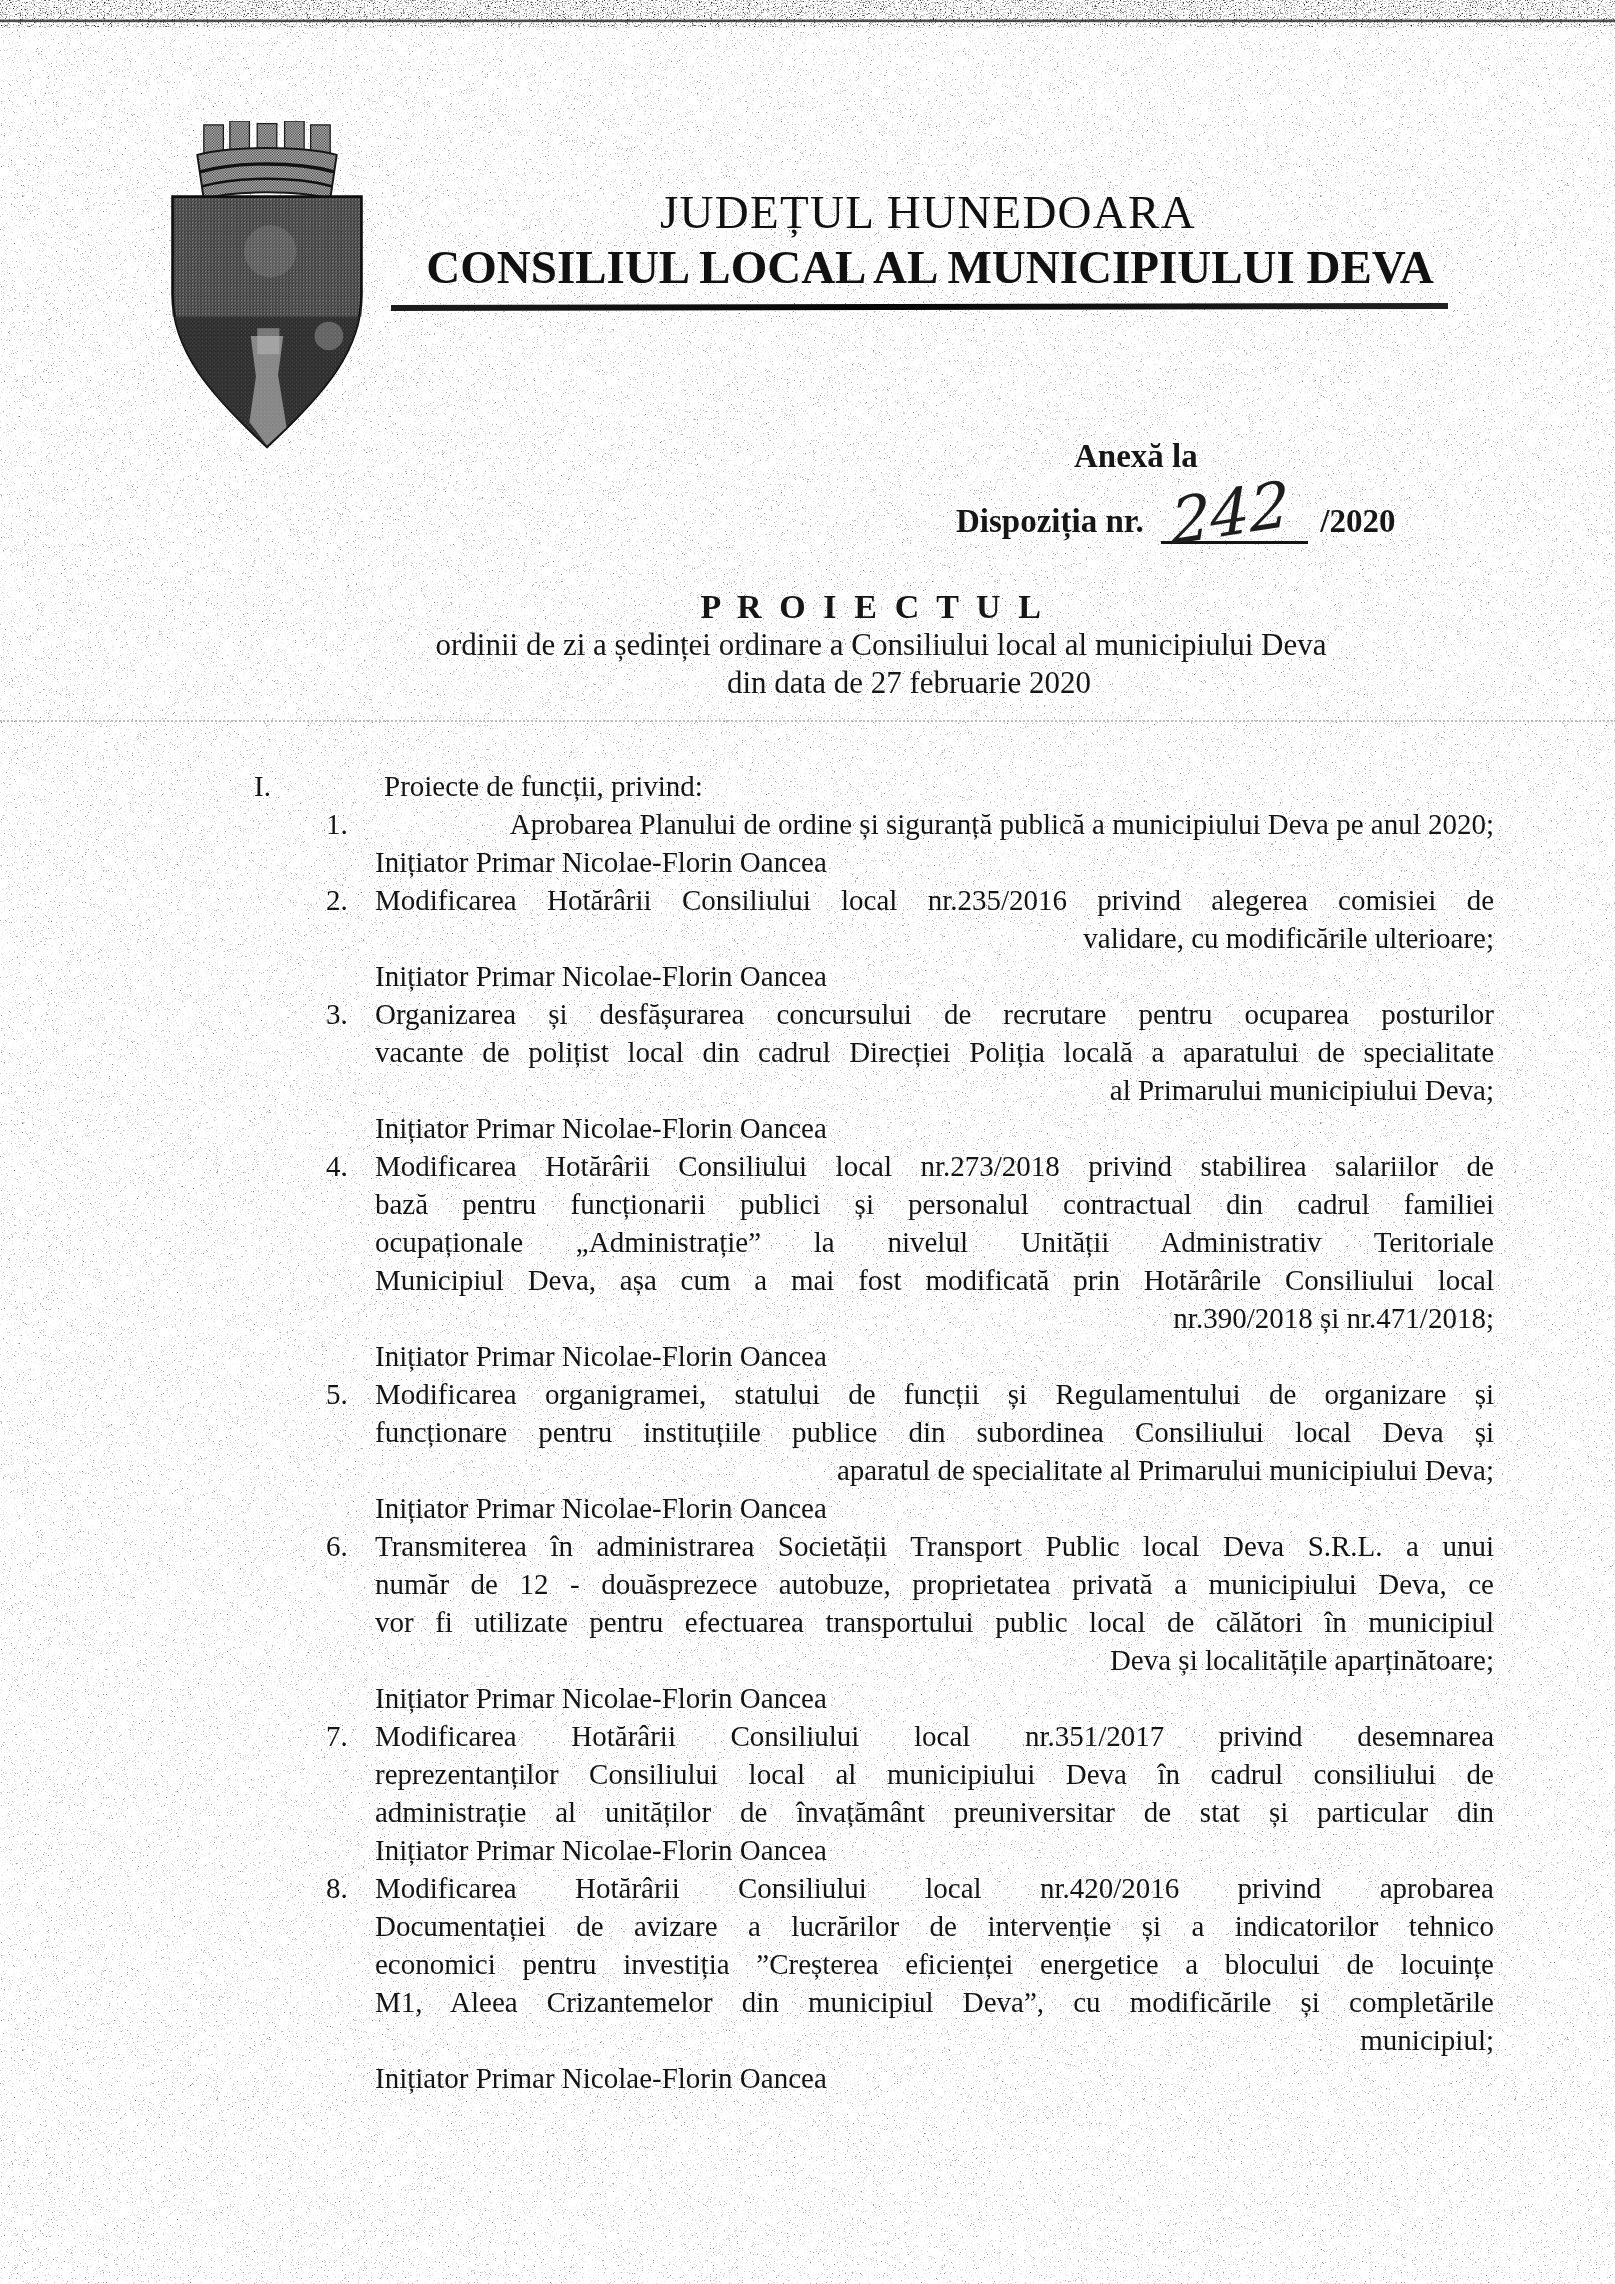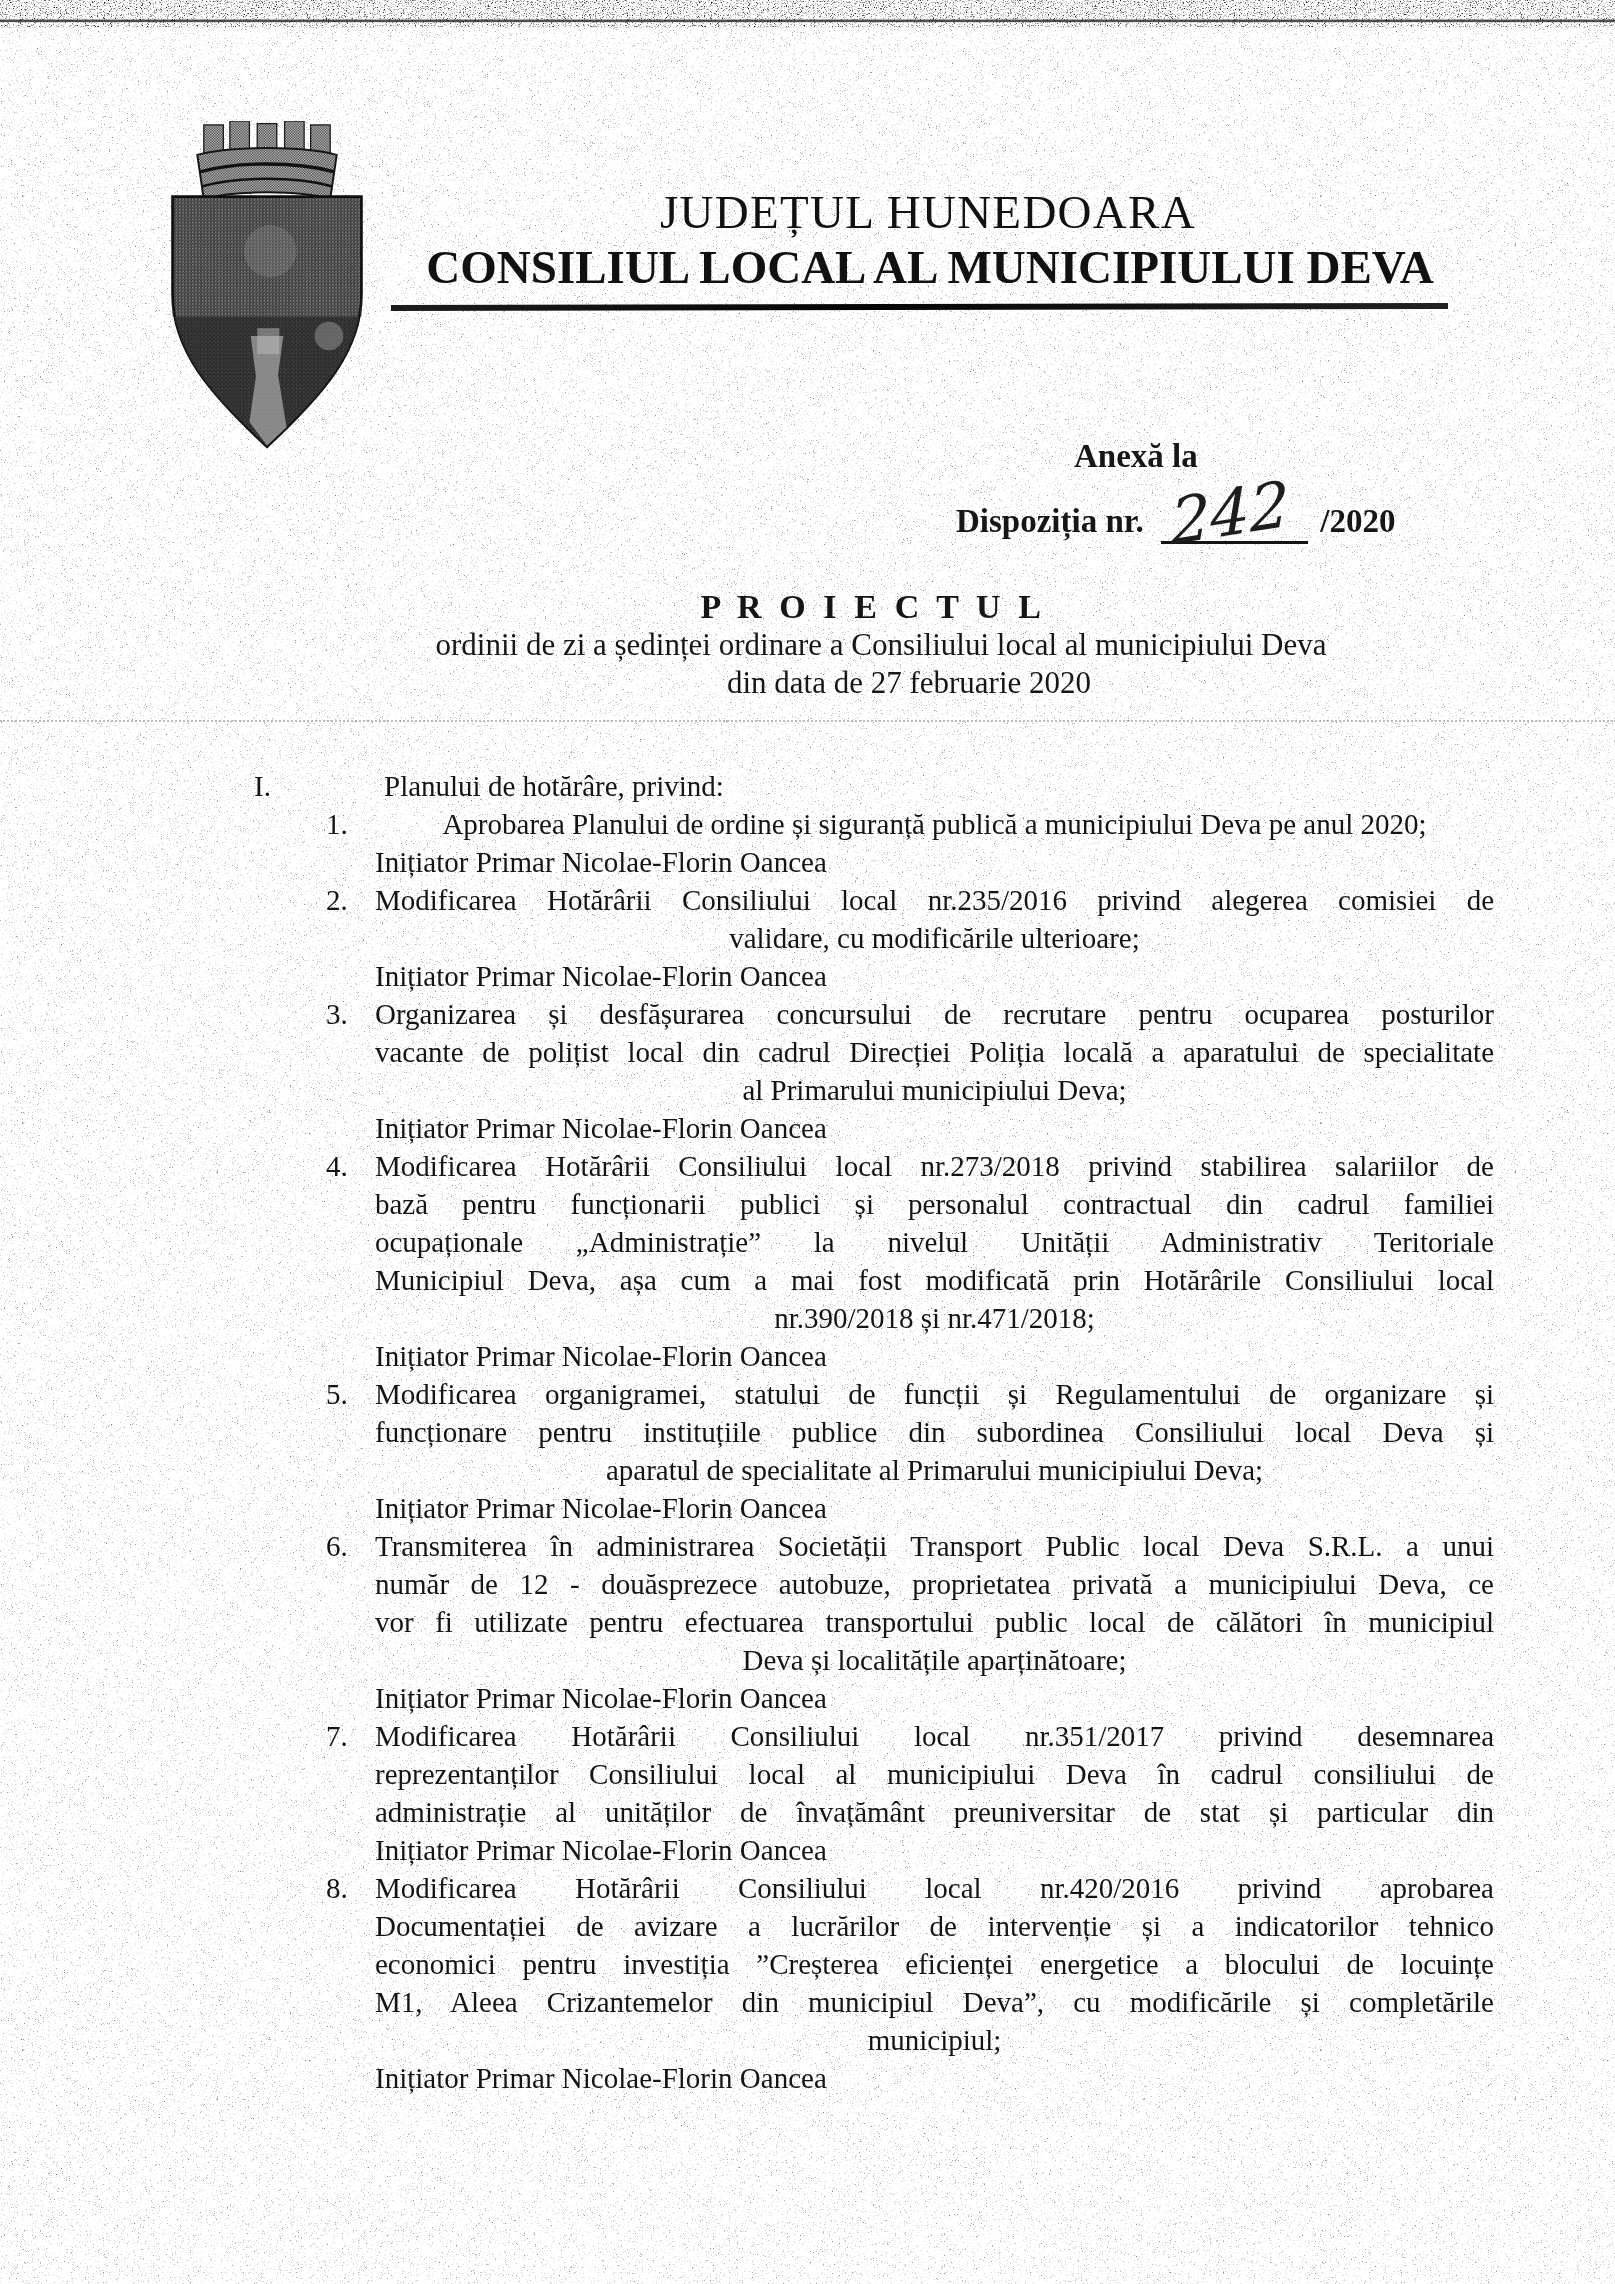--- a/index.html
+++ b/index.html
@@ -72,21 +72,21 @@
   
   .agenda {
     position:absolute; top:767px; left:0; right:0;
     font-size:29px; line-height:38px; color:#141414;
   }
   .section-row { display:flex; margin-left:254px; margin-right:122px; }
   .section-roman { width:130px; flex:none; }
   .item-row { display:flex; margin-left:326px; margin-right:122px; }
   .item-num { width:49px; flex:none; }
   .item-body { flex:1; min-width:0; }
-  .item-line { text-align:center; }
+  .item-line { text-align:right; }
   .jl { text-align:justify; text-align-last:justify; }
   .item-initiator { text-align:left; }
 </style>
 </head>
 <body>
 
 <div class="page">
 
   <svg class="scan-noise-svg" viewBox="0 0 2479 3504" preserveAspectRatio="none" aria-hidden="true">
     <defs>
@@ -163,21 +163,21 @@
 
   <div class="title-main">P R O I E C T U L</div>
   <div class="title-sub1">ordinii de zi a ședinței ordinare a Consiliului local al municipiului Deva</div>
   <div class="title-sub2">din data de 27 februarie 2020</div>
 
   <div class="separator-artifact"></div>
 
   <div class="agenda">
     <div class="section-row">
       <span class="section-roman">I.</span>
-      <span>Planului de hotărâre, privind:</span>
+      <span>Proiecte de funcții, privind:</span>
     </div>
     <div>
         <div class="item-row">
           <div class="item-num">1.</div>
           <div class="item-body">
             <div class="item-line">Aprobarea Planului de ordine și siguranță publică a municipiului Deva pe anul 2020;</div>
             <div class="item-initiator">Inițiator Primar Nicolae-Florin Oancea</div>
           </div>
         </div>
         <div class="item-row">

